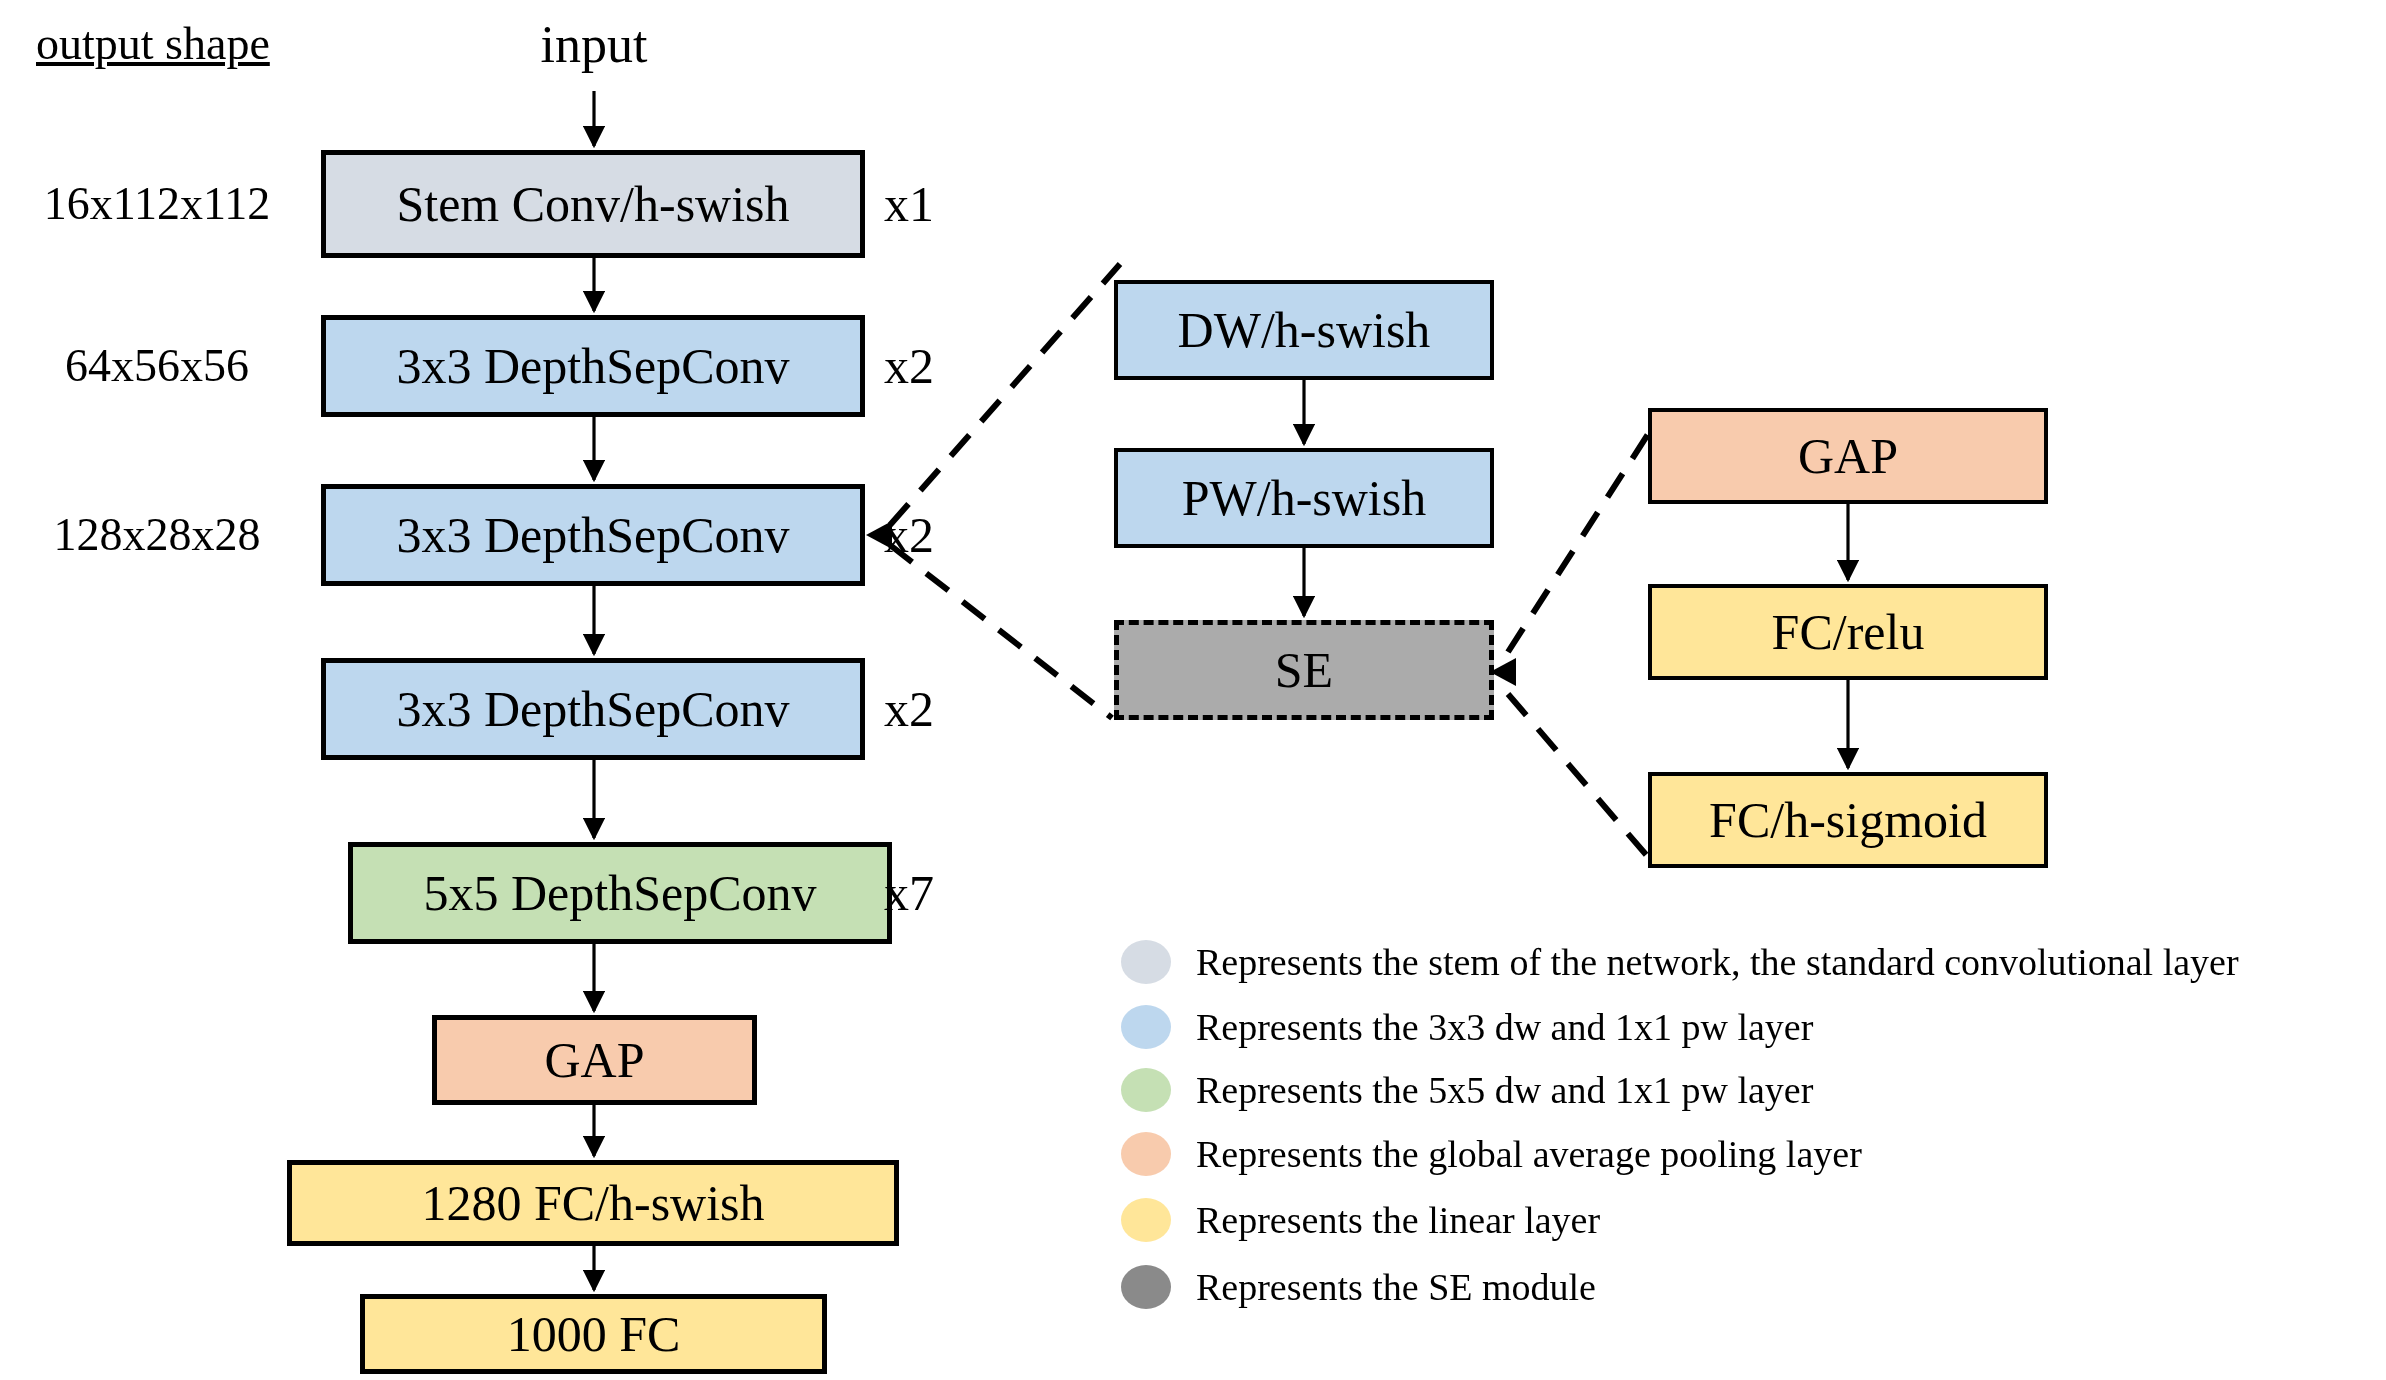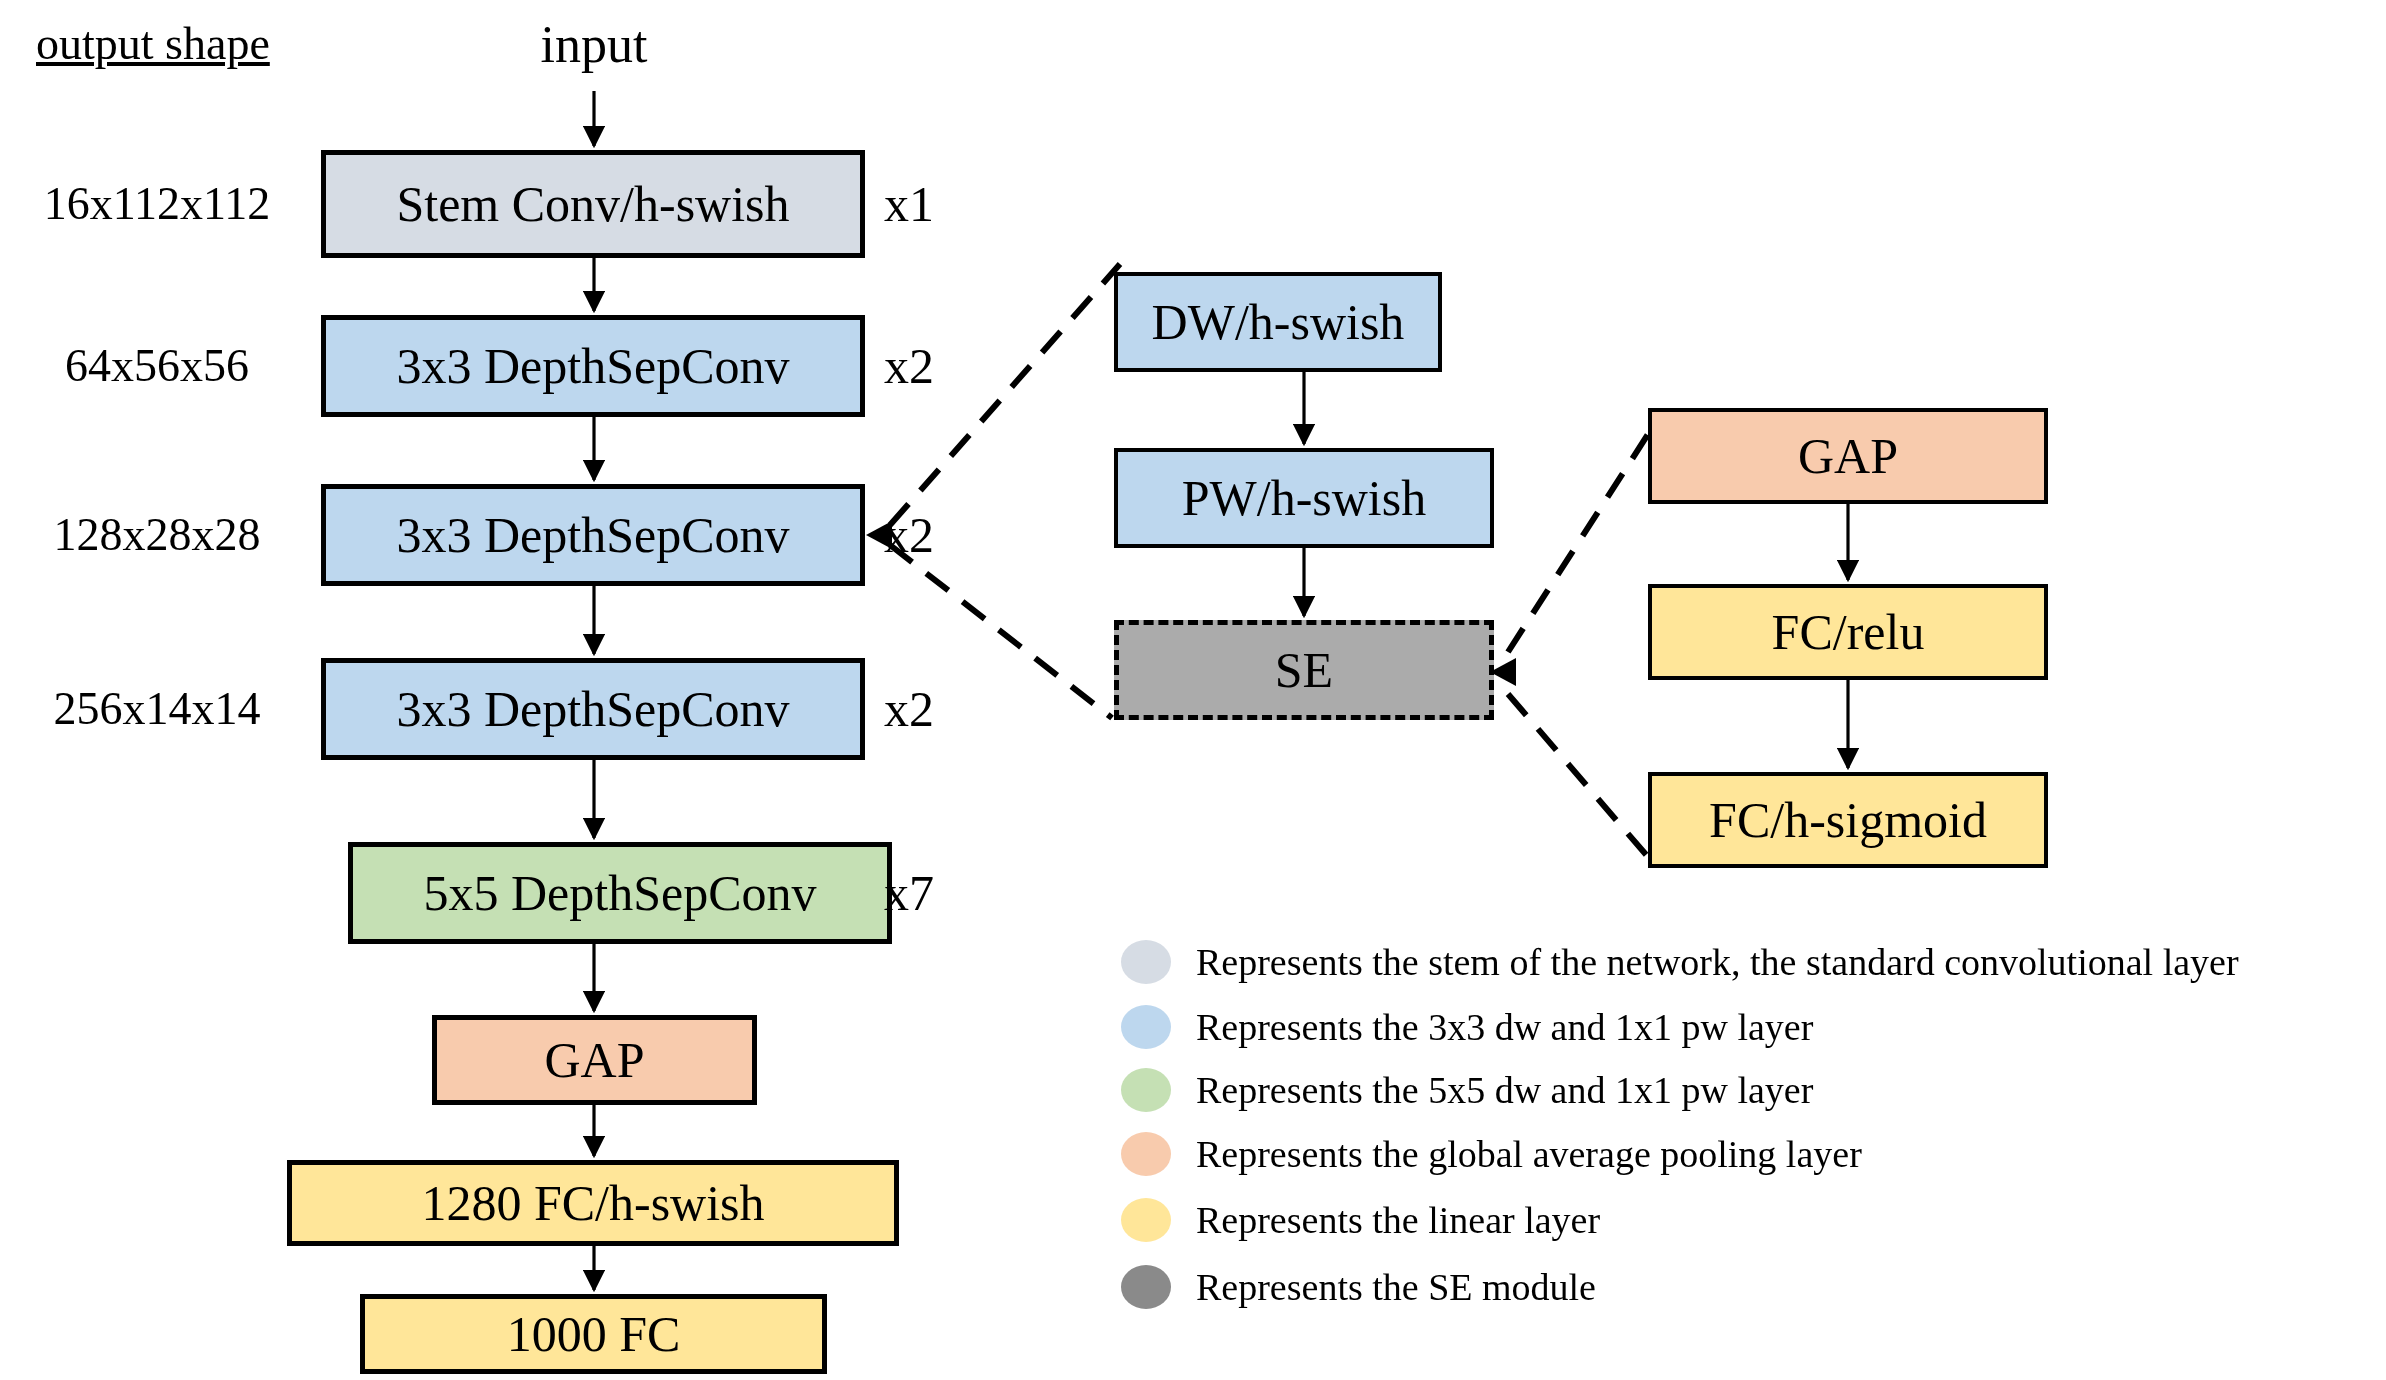--- a/index.html
+++ b/index.html
@@ -98,21 +98,20 @@
     <line x1="1508" y1="652" x2="1652" y2="428" stroke="#000" stroke-width="6" stroke-dasharray="28 18"></line>
     <line x1="1508" y1="694" x2="1654" y2="864" stroke="#000" stroke-width="6" stroke-dasharray="28 18"></line>
   </svg>
 
   <div class="caption" style="left:36px;top:16px;text-decoration:underline;">output shape</div>
   <div class="caption" style="left:494px;top:14px;width:200px;text-align:center;font-size:52px;">input</div>
 
   <div class="shapelabel" style="top:173px;">16x112x112</div>
   <div class="shapelabel" style="top:335px;">64x56x56</div>
   <div class="shapelabel" style="top:504px;">128x28x28</div>
-  <div class="shapelabel" style="top:678px;">256x14x14</div>
 
   <div class="box" style="left: 321px; top: 150px; width: 544px; height: 108px; background: rgb(214, 220, 228);">
     <span>Stem Conv/h-swish</span>
   </div>
   <div class="box" style="left: 321px; top: 315px; width: 544px; height: 102px; background: rgb(189, 215, 238);">
     <span>3x3 DepthSepConv</span>
   </div>
   <div class="box" style="left: 321px; top: 484px; width: 544px; height: 102px; background: rgb(189, 215, 238);">
     <span>3x3 DepthSepConv</span>
   </div>
@@ -131,21 +130,21 @@
   <div class="box" style="left: 360px; top: 1294px; width: 467px; height: 80px; background: rgb(255, 230, 153);">
     <span>1000 FC</span>
   </div>
 
   <div class="sidelabel" style="left:884px;top:172px;">x1</div>
   <div class="sidelabel" style="left:884px;top:334px;">x2</div>
   <div class="sidelabel" style="left:884px;top:503px;">x2</div>
   <div class="sidelabel" style="left:884px;top:677px;">x2</div>
   <div class="sidelabel" style="left:884px;top:861px;">x7</div>
 
-  <div class="box thin" style="left: 1114px; top: 272px; width: 328px; height: 100px; background: rgb(189, 215, 238);">
+  <div class="box thin" style="left: 1114px; top: 280px; width: 380px; height: 100px; background: rgb(189, 215, 238);">
     <span>DW/h-swish</span>
   </div>
   <div class="box thin" style="left: 1114px; top: 448px; width: 380px; height: 100px; background: rgb(189, 215, 238);">
     <span>PW/h-swish</span>
   </div>
   <div class="box dashed" style="left: 1114px; top: 620px; width: 380px; height: 100px; background: rgb(171, 171, 171);">
     <span>SE</span>
   </div>
 
   <div class="box thin" style="left: 1648px; top: 408px; width: 400px; height: 96px; background: rgb(248, 203, 173);">

